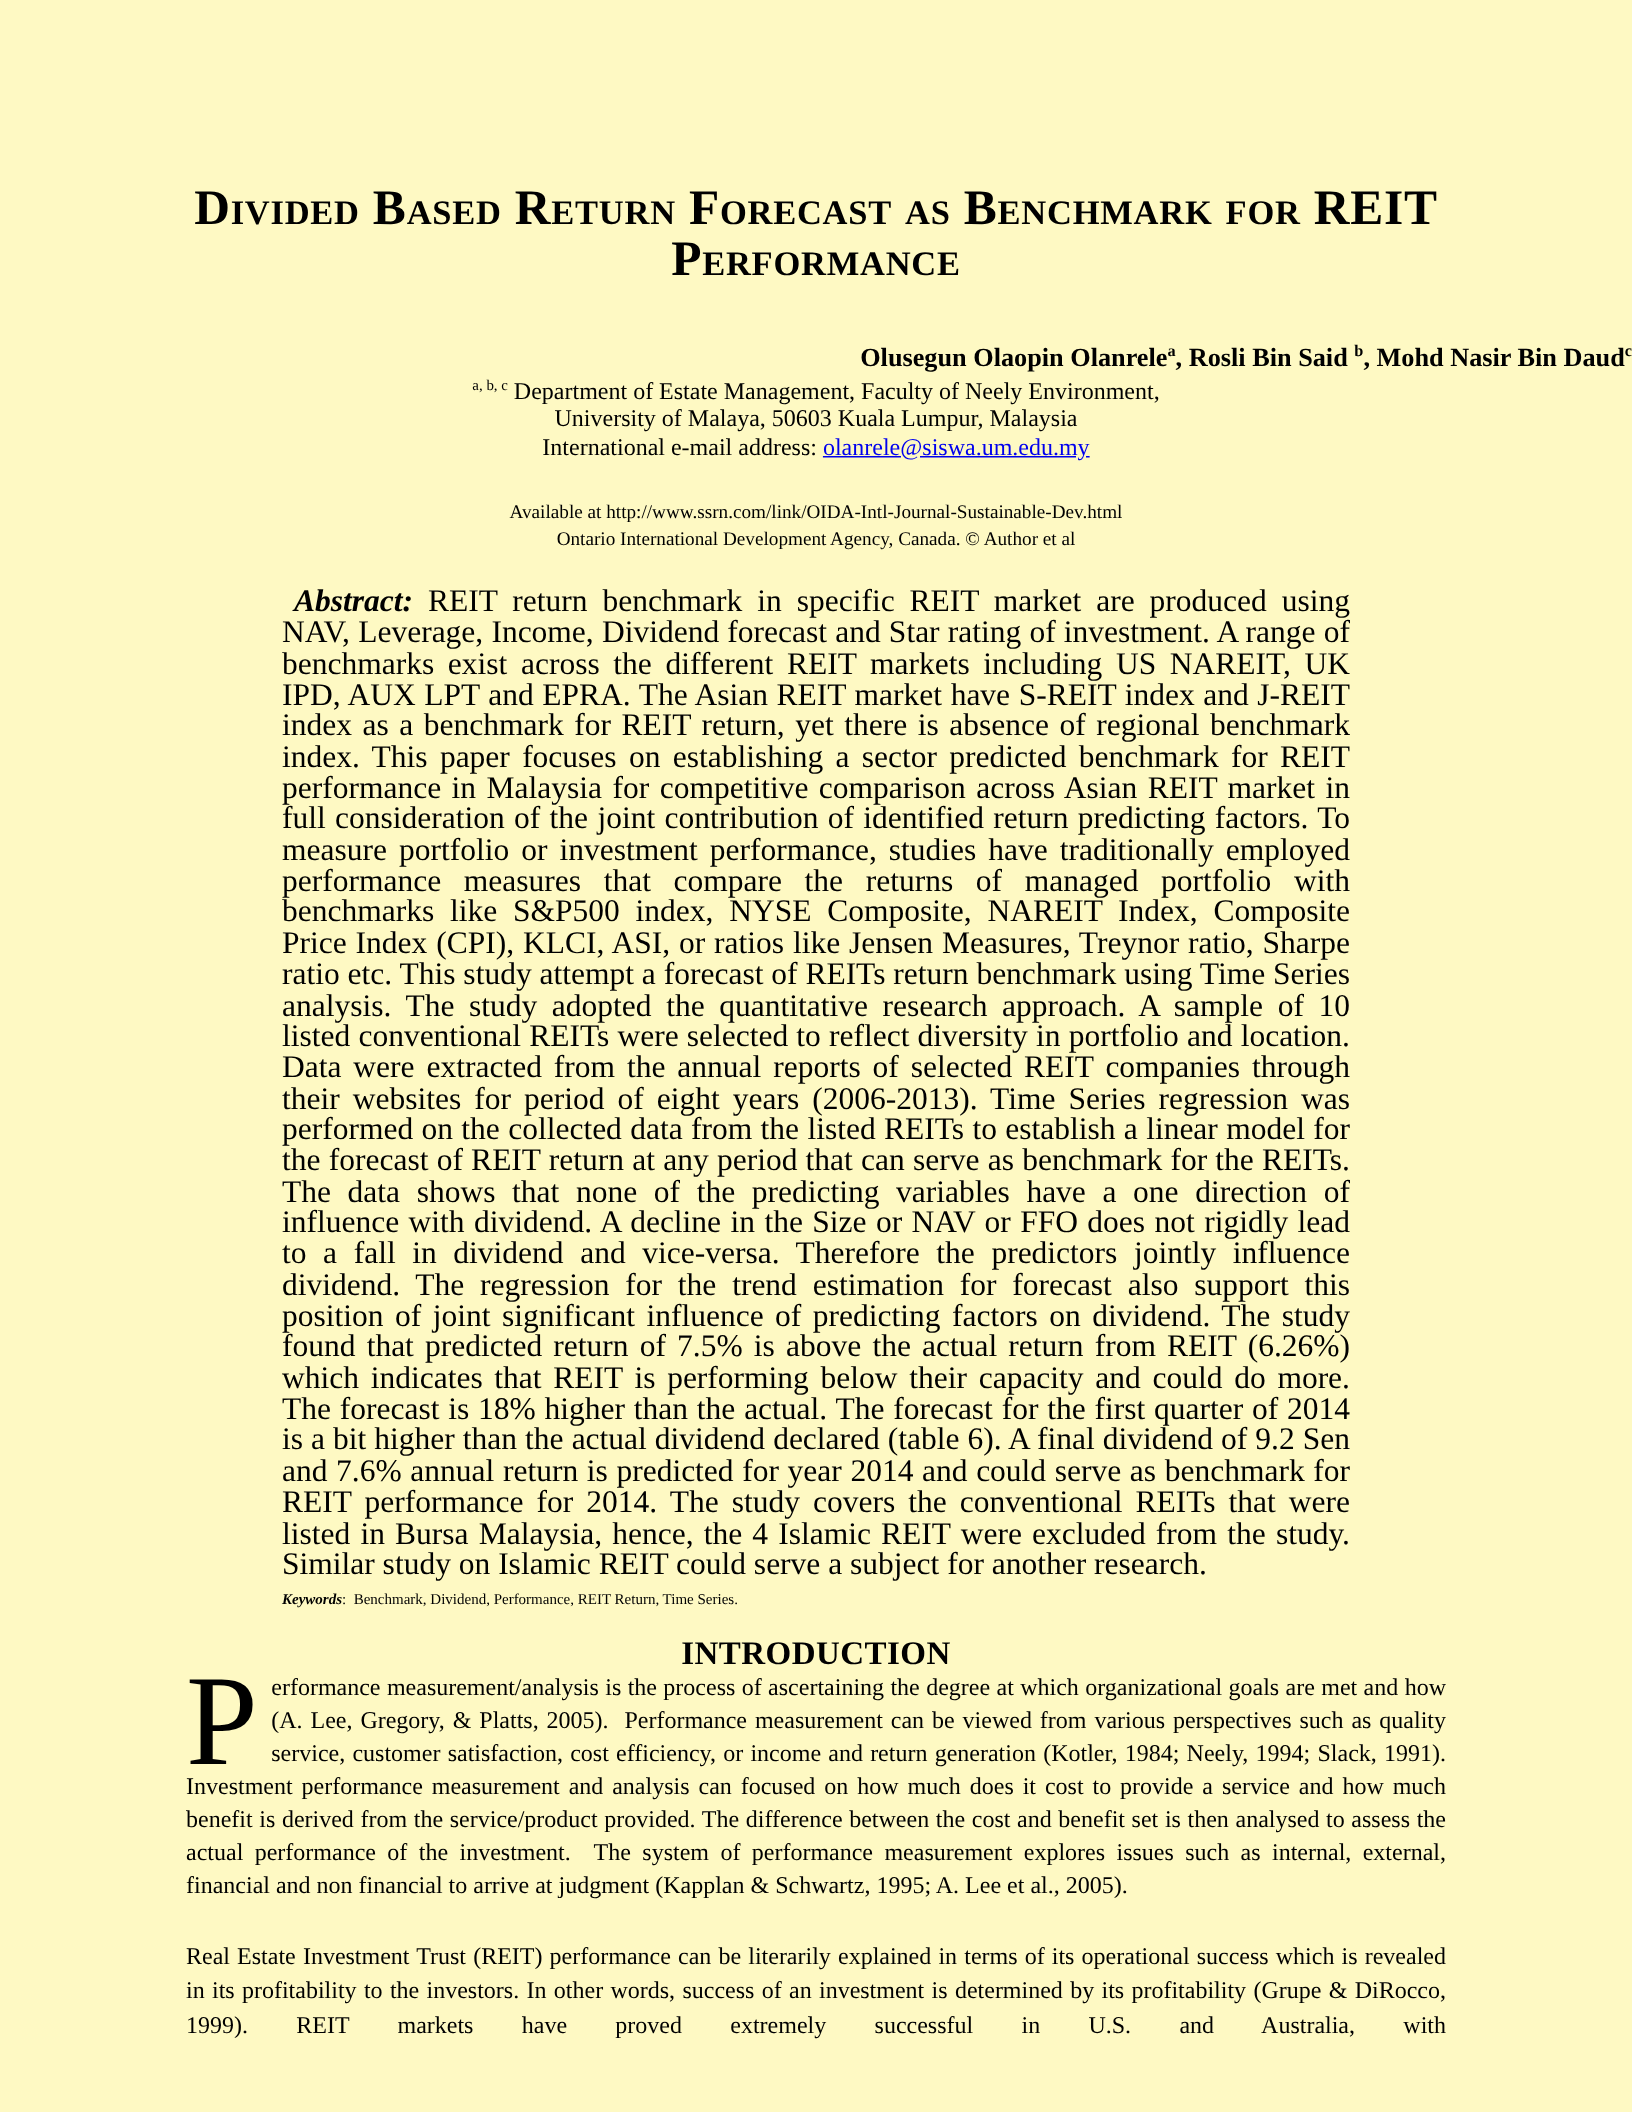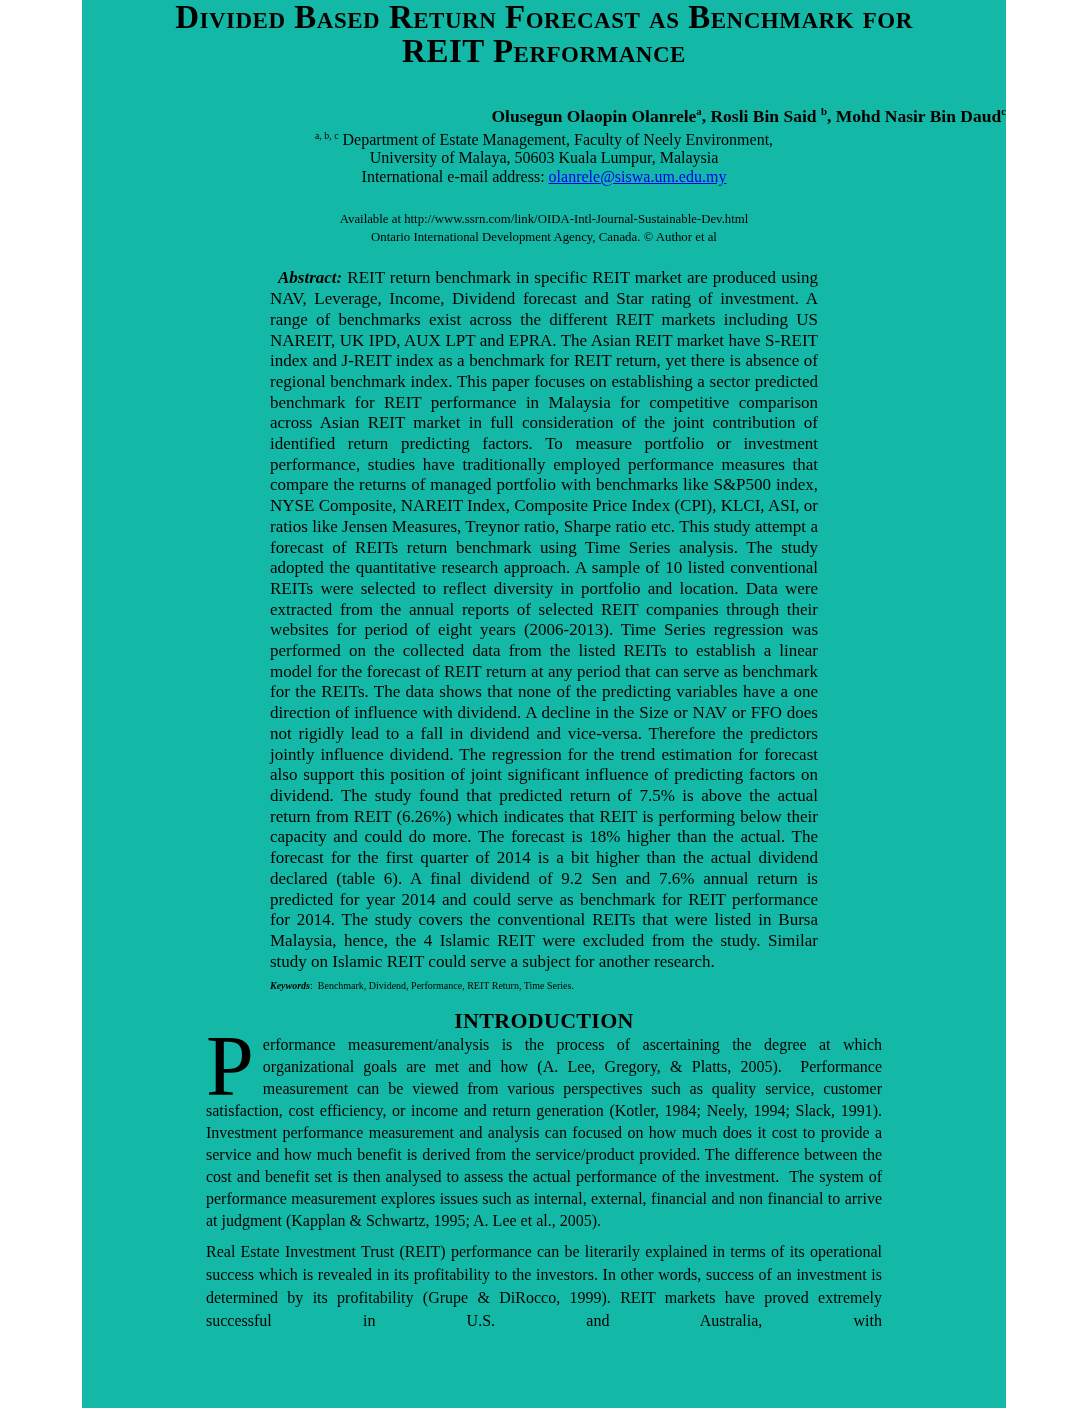--- a/index.html
+++ b/index.html
@@ -1,25 +1,26 @@
 <!DOCTYPE html>
 <html><head>
 <meta charset="utf-8">
 <style>
   html, body { margin: 0; padding: 0; background: #ffffff; }
   .page {
     position: relative;
-    width: 924px;
+    width: 1088px;
     height: 1408px;
     margin: 0 auto;
-    background: #14b8a6;
+    background: #fef9c3;
     color: #000000;
     font-family: "Liberation Serif", serif;
     overflow: hidden;
     box-sizing: border-box;
+    padding-top: 122px;
   }
   .title {
     margin: 0 90px;
     text-align: center;
     font-size: 33px;
     line-height: 34px;
     font-weight: bold;
     font-variant: small-caps;
     letter-spacing: 0.5px;
   }
@@ -48,21 +49,21 @@
   .availability {
     margin-top: 25px;
     text-align: center;
     font-size: 12.8px;
     line-height: 17.6px;
   }
   .abstract {
     margin: 22px 188px 0;
     text-align: justify;
     text-indent: 8px;
-    font-size: 17px;
+    font-size: 21px;
     line-height: 20.7px;
   }
   .bold-italic {
     font-weight: bold;
     font-style: italic;
   }
   .keywords {
     margin: 3px 188px 0;
     font-size: 10px;
     line-height: 21px;
@@ -75,21 +76,21 @@
     font-weight: bold;
     letter-spacing: 0.3px;
   }
   .body-para {
     margin: 3px 124px 0;
     text-align: justify;
     font-size: 16px;
     line-height: 22px;
   }
   .body-para.second {
-    margin-top: 8px;
+    margin-top: 24px;
     line-height: 23px;
     text-align-last: justify;
   }
   .dropcap {
     float: left;
     font-size: 86px;
     line-height: 60px;
     height: 62px;
     margin: 2px 9px 0 0;
   }

